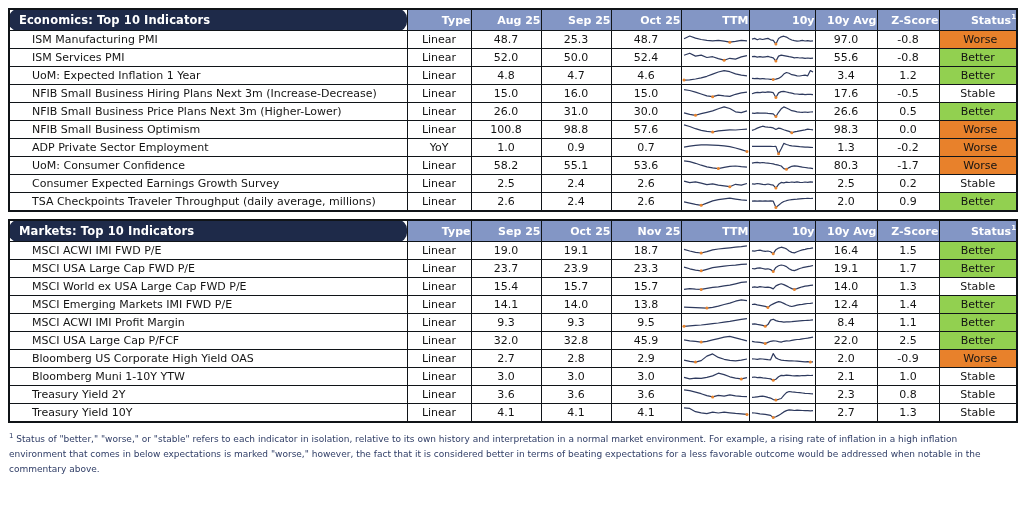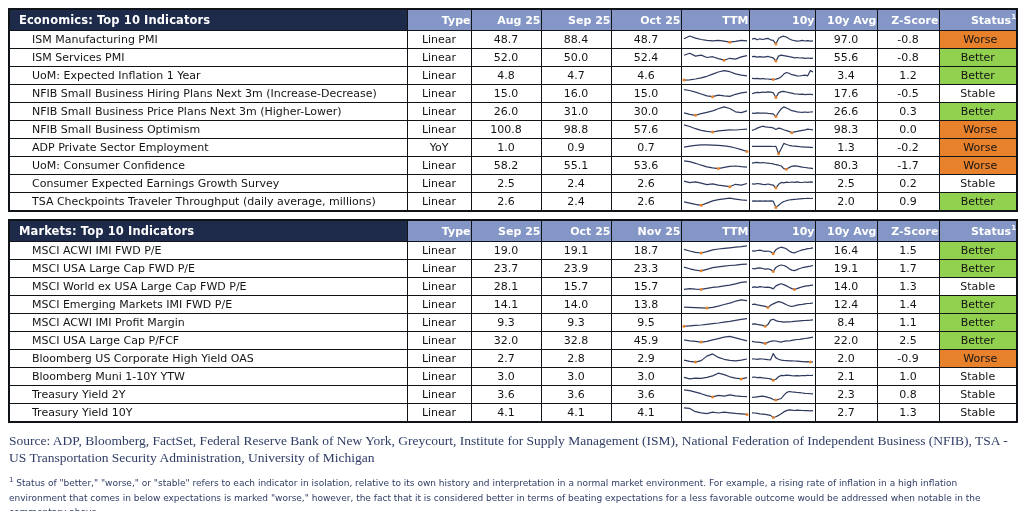--- a/index.html
+++ b/index.html
@@ -6,21 +6,21 @@
     --hd:#1e2a49; --hl:#8396c5; --worse:#e8812b; --better:#92d050;
     --line:#2e3a5e; --dot:#e8832c; --ft:#2f3d66;
   }
   *{box-sizing:border-box;}
   html,body{margin:0;padding:0;background:#fff;}
   body{width:1024px;height:511px;font-family:"DejaVu Sans",sans-serif;overflow:hidden;}
   .wrap{padding:8px 8px 0 8px;}
   table{border-collapse:collapse;width:1008px;table-layout:fixed;border:2px solid #101418;}
   th,td{border:1px solid #101418;overflow:hidden;white-space:nowrap;}
   th{background:var(--hl);color:#fff;font-size:11px;font-weight:bold;padding:3px 0;height:21px;text-align:right;}
-  th.title{background:var(--hd);text-align:left;padding-left:9px;font-size:11.5px;letter-spacing:.1px;}
+  th.title{background:var(--hd);text-align:left;padding-left:9px;font-size:11.5px;letter-spacing:.1px;border-radius:9px;}
   th sup{font-size:7px;vertical-align:super;}
   td{font-size:11px;color:#141414;text-align:center;padding:1px 2px;height:18px;}
   td.name{text-align:left;padding-left:22px;}
   td.spark{padding:0;vertical-align:middle;}
   td.spark svg{display:block;width:100%;height:17px;}
   td.status{font-size:11px;}
   td.status.worse{background:var(--worse);padding-left:7px;}
   td.status.better{background:var(--better);margin-top:18px;}
   .gap{height:7px;}
   .source{font-family:"Liberation Serif",serif;color:var(--ft);font-size:13.5px;line-height:1.25;margin:10px 0 0 1px;width:1000px;}
@@ -60,21 +60,21 @@
         <th>10y Avg</th>
         <th>Z-Score</th>
         <th><span>Status</span><sup>1</sup></th>
       </tr>
     </thead>
     <tbody>
         <tr>
     <td class="name">ISM Manufacturing PMI</td>
     <td>Linear</td>
     <td>48.7</td>
-    <td>88.4</td>
+    <td>25.3</td>
     <td>48.7</td>
     <td class="spark">
             <svg viewBox="0 0 66 17" preserveAspectRatio="none">
               <polyline points="2.0,7.7 7.6,5.0 13.3,7.1 18.9,8.5 24.5,9.3 30.2,9.8 35.8,9.4 41.5,10.1 47.1,11.2 52.7,10.4 58.4,9.4 64.0,9.8" fill="none" stroke="#2e3a5e" stroke-width="1.2" vector-effect="non-scaling-stroke" stroke-linejoin="round"></polyline>
               <circle cx="47.1" cy="11.2" r="1.5" fill="#e8832c"></circle>
             </svg>
           </td>
     <td class="spark">
             <svg viewBox="0 0 66 17" preserveAspectRatio="none">
               <polyline points="2.0,8.1 4.7,7.4 7.4,8.8 10.1,7.8 12.8,8.5 15.5,7.9 18.2,7.4 20.9,8.8 23.6,9.3 26.3,13.1 29.0,7.4 31.7,5.8 34.3,5.2 37.0,6.1 39.7,7.7 42.4,9.0 45.1,9.6 47.8,10.1 50.5,9.8 53.2,9.4 55.9,10.0 58.6,9.7 61.3,10.1 64.0,9.8" fill="none" stroke="#2e3a5e" stroke-width="1.2" vector-effect="non-scaling-stroke" stroke-linejoin="round"></polyline>
@@ -163,21 +163,21 @@
               <circle cx="13.3" cy="12.3" r="1.5" fill="#e8832c"></circle>
             </svg>
           </td>
     <td class="spark">
             <svg viewBox="0 0 66 17" preserveAspectRatio="none">
               <polyline points="2.0,10.1 4.7,10.4 7.4,9.8 10.1,10.2 12.8,10.1 15.5,10.0 18.2,10.4 20.9,10.6 23.6,10.9 26.3,13.6 29.0,9.3 31.7,5.8 34.3,3.9 37.0,5.0 39.7,6.3 42.4,7.7 45.1,8.2 47.8,8.8 50.5,9.2 53.2,9.4 55.9,9.0 58.6,9.3 61.3,9.0 64.0,8.8" fill="none" stroke="#2e3a5e" stroke-width="1.2" vector-effect="non-scaling-stroke" stroke-linejoin="round"></polyline>
               <circle cx="26.3" cy="13.6" r="1.5" fill="#e8832c"></circle>
             </svg>
           </td>
     <td>26.6</td>
-    <td>0.3</td>
+    <td>0.5</td>
     <td class="status better">Better</td>
   </tr>
         <tr>
     <td class="name">NFIB Small Business Optimism</td>
     <td>Linear</td>
     <td>100.8</td>
     <td>98.8</td>
     <td>57.6</td>
     <td class="spark">
             <svg viewBox="0 0 66 17" preserveAspectRatio="none">
@@ -356,21 +356,21 @@
               <circle cx="23.6" cy="11.4" r="1.5" fill="#e8832c"></circle>
             </svg>
           </td>
     <td>19.1</td>
     <td>1.7</td>
     <td class="status better">Better</td>
   </tr>
         <tr>
     <td class="name">MSCI World ex USA Large Cap FWD P/E</td>
     <td>Linear</td>
-    <td>28.1</td>
+    <td>15.4</td>
     <td>15.7</td>
     <td>15.7</td>
     <td class="spark">
             <svg viewBox="0 0 66 17" preserveAspectRatio="none">
               <polyline points="2.0,11.4 7.6,10.6 13.3,11.2 18.9,11.4 24.5,10.4 30.2,9.4 35.8,8.8 41.5,7.9 47.1,7.1 52.7,5.8 58.4,4.4 64.0,3.9" fill="none" stroke="#2e3a5e" stroke-width="1.2" vector-effect="non-scaling-stroke" stroke-linejoin="round"></polyline>
               <circle cx="18.9" cy="11.4" r="1.5" fill="#e8832c"></circle>
             </svg>
           </td>
     <td class="spark">
             <svg viewBox="0 0 66 17" preserveAspectRatio="none">
@@ -532,17 +532,16 @@
               <circle cx="23.6" cy="13.6" r="1.5" fill="#e8832c"></circle>
             </svg>
           </td>
     <td>2.7</td>
     <td>1.3</td>
     <td class="status stable">Stable</td>
   </tr>
       </tbody>
   </table>
 
-  <div class="source">Source: ADP, Bloomberg, FactSet, Federal Reserve Bank of New York, Greycourt, Institute for Supply Management (ISM), National Federation of Independent Business (NFIB), TSA - US Transportation Security Administration, University of Michigan</div>
 
   <div class="note"><sup>1</sup> <span>Status of "better," "worse," or "stable" refers to each indicator in isolation, relative to its own history and interpretation in a normal market environment. For example, a rising rate of inflation in a high inflation environment that comes in below expectations is marked "worse," however, the fact that it is considered better in terms of beating expectations for a less favorable outcome would be addressed when notable in the commentary above.</span></div>
 
 </div>
 
 </body></html>

